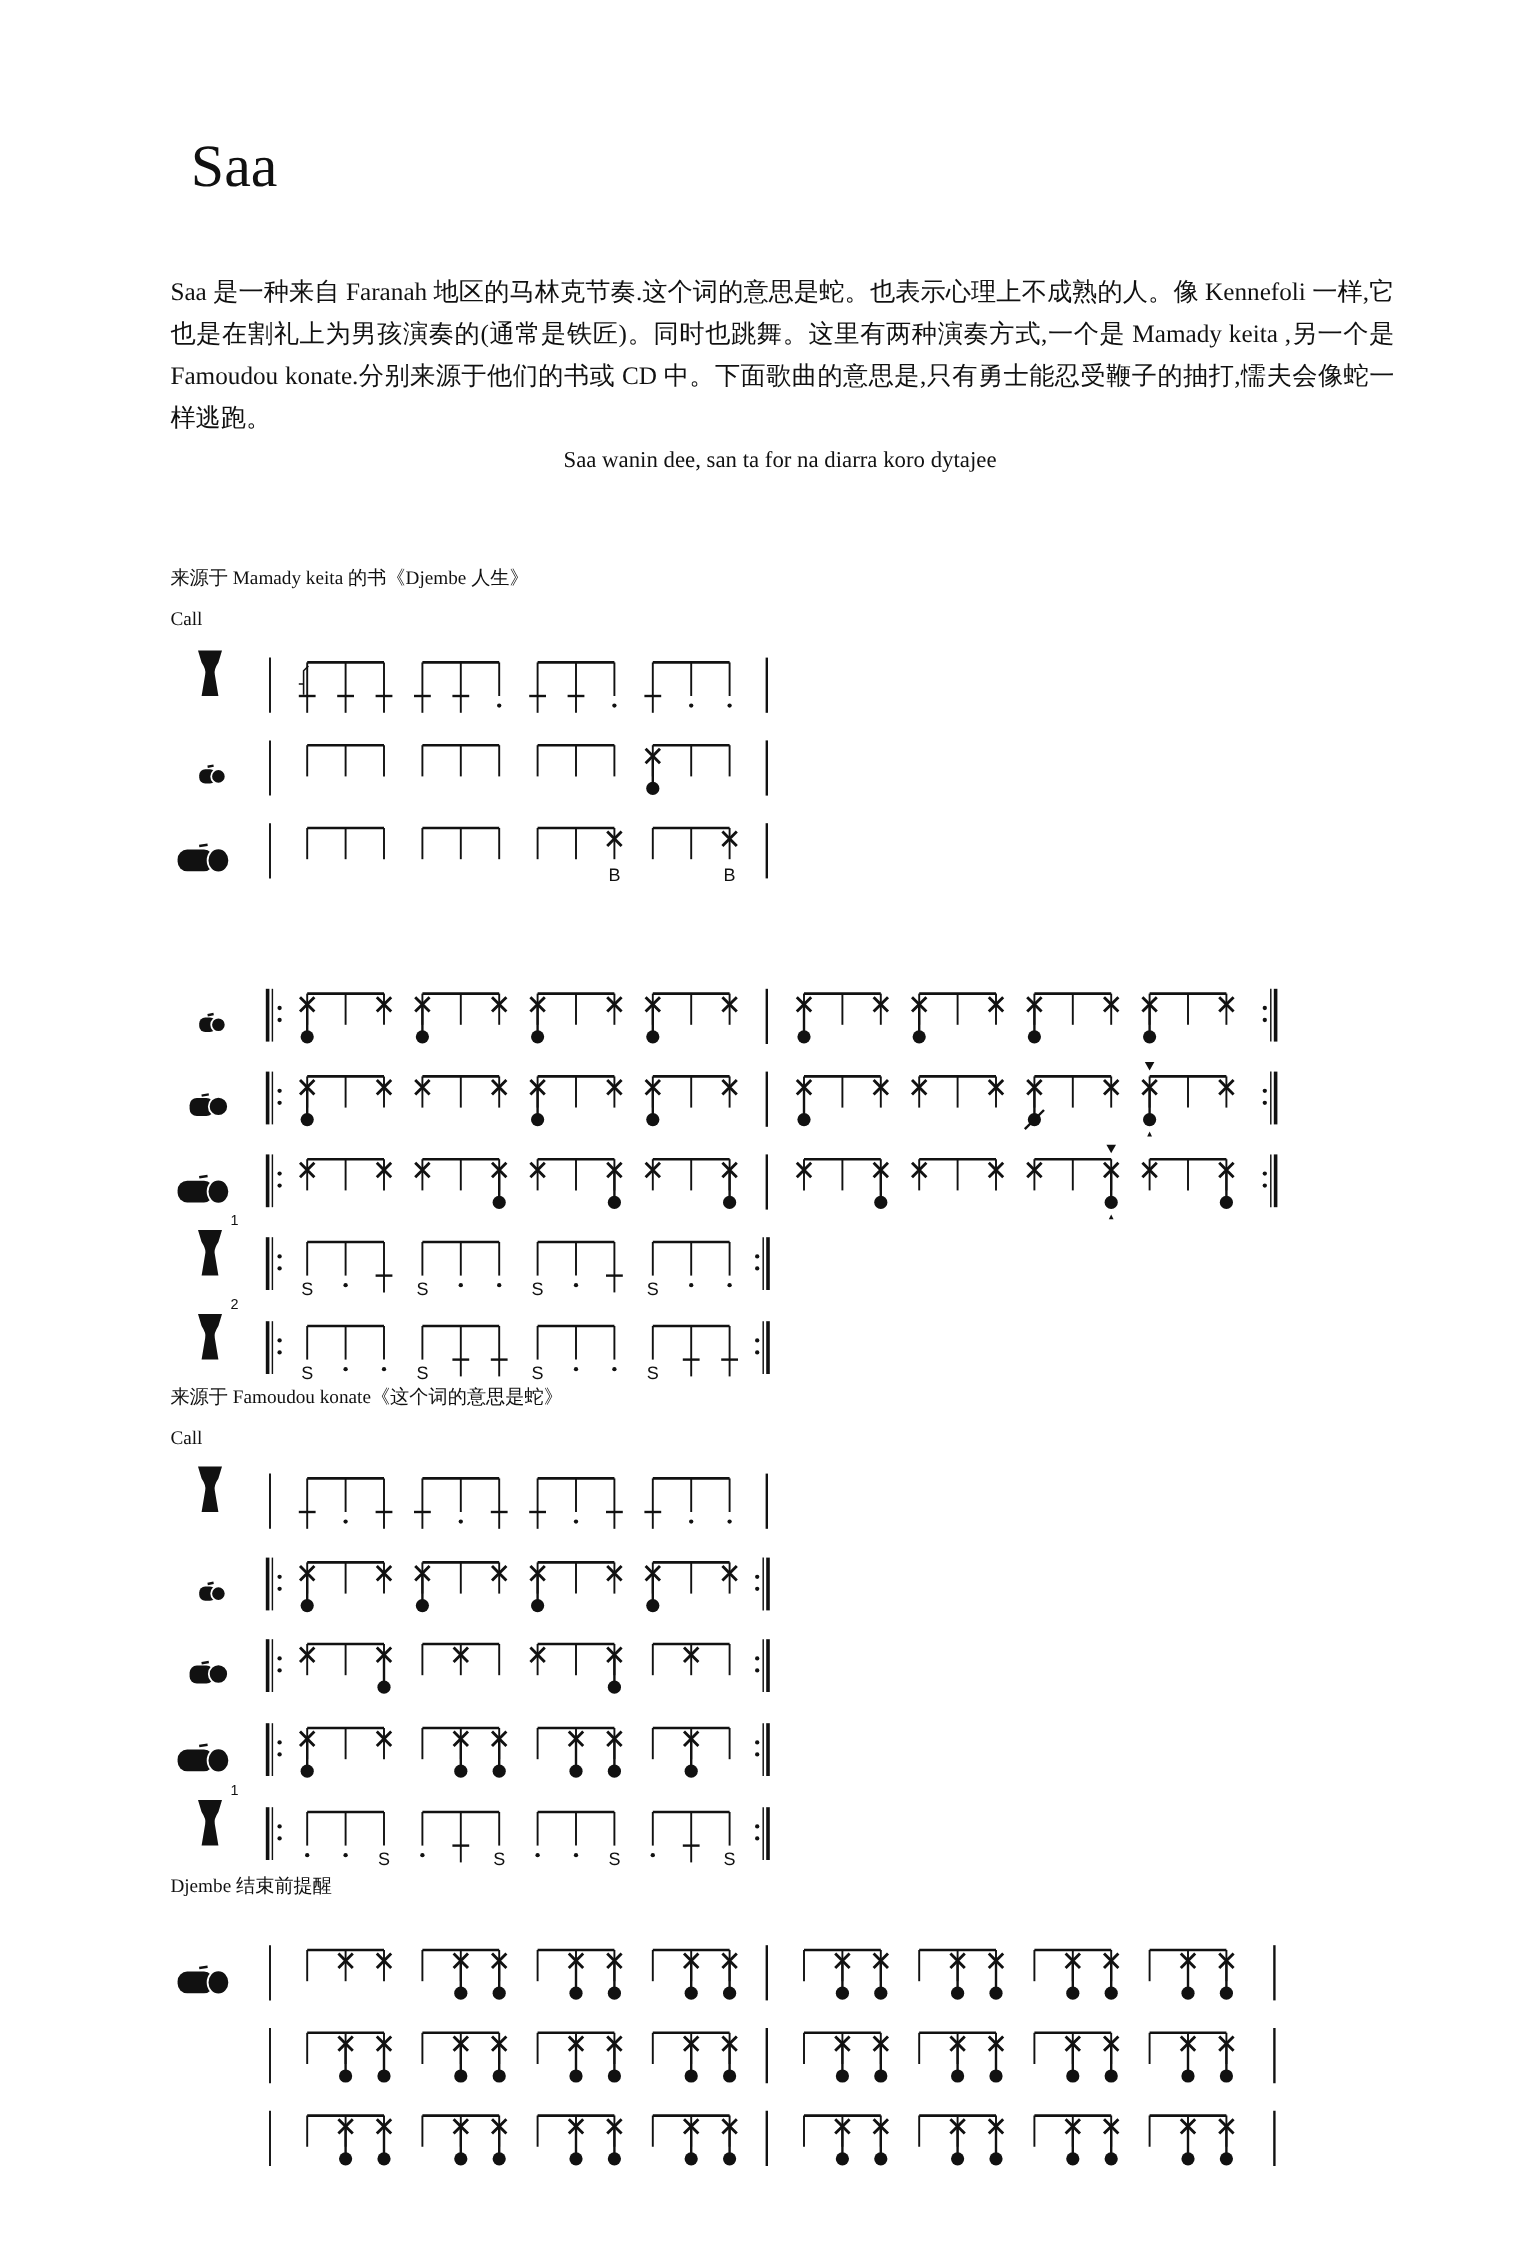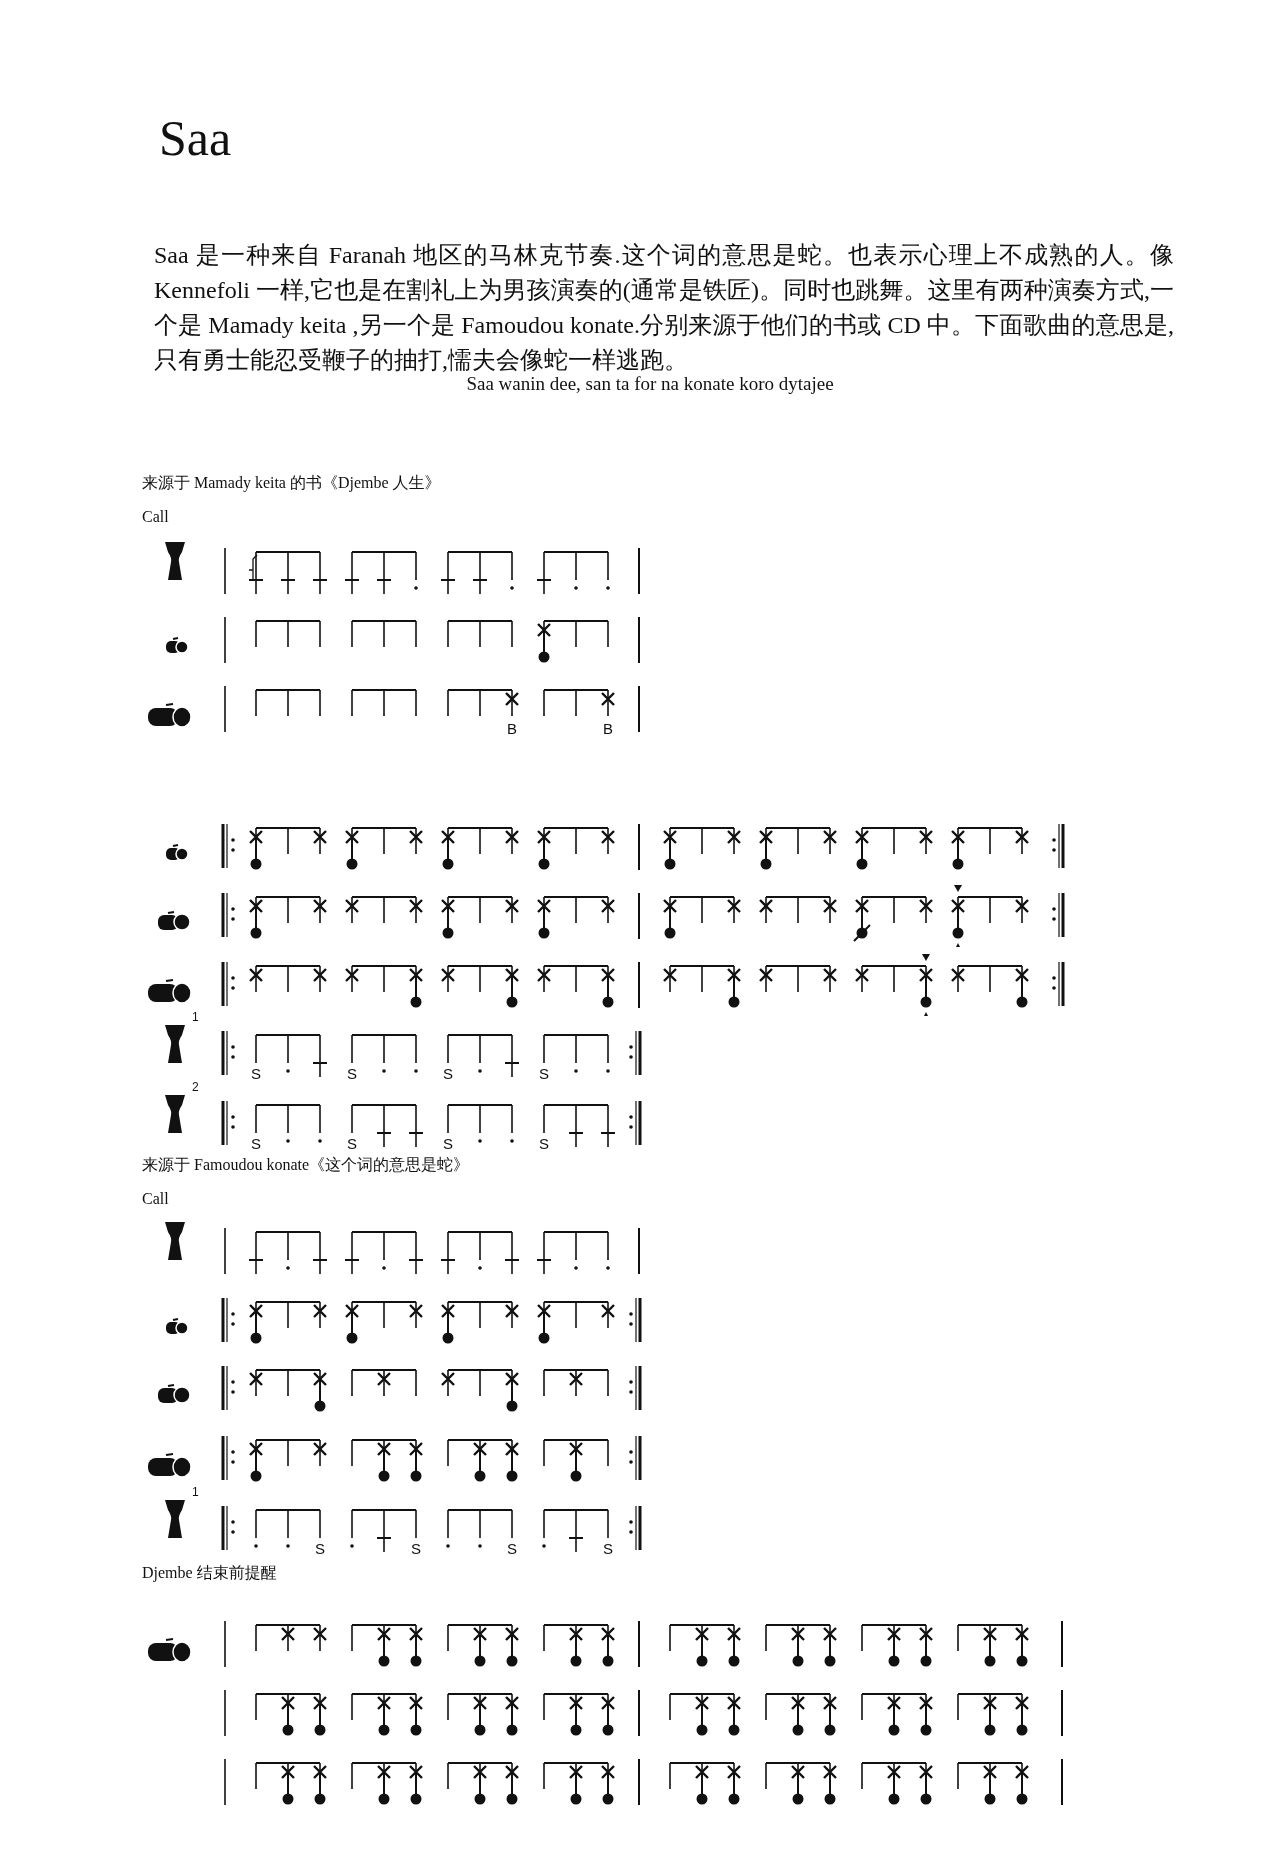--- a/index.html
+++ b/index.html
@@ -1,31 +1,31 @@
 <!DOCTYPE html>
 <html><head>
 <meta charset="utf-8">
 <style>
   html, body { margin: 0; padding: 0; background: #ffffff; }
   body { width: 1272px; height: 1869px; position: relative; overflow: hidden;
          font-family: "Liberation Serif", "DejaVu Serif", serif; color: #111; }
   .title { position: absolute; left: 143px; top: 92px; font-size: 50px; line-height: 60px; margin: 16px; font-weight: normal; }
-  .intro { position: absolute; left: 142px; top: 226px; width: 1020px; font-size: 24px; line-height: 35px; text-align: justify; margin: 12px; }
+  .intro { position: absolute; left: 142px; top: 226px; width: 1020px; font-size: 21px; line-height: 35px; text-align: justify; margin: 0; }
   .lyrics { position: absolute; left: 300px; top: 367px; width: 700px; text-align: center; font-size: 19px; line-height: 34px; }
   .lyrics div { white-space: nowrap; }
   .heading { position: absolute; left: 142px; font-size: 16px; line-height: 26px; white-space: nowrap; }
   #notation { position: absolute; left: 0; top: 0; }
 </style>
 </head>
 <body>
 
 <h1 class="title">Saa</h1>
 <p class="intro">Saa 是一种来自 Faranah 地区的马林克节奏.这个词的意思是蛇。也表示心理上不成熟的人。像 Kennefoli 一样,它也是在割礼上为男孩演奏的(通常是铁匠)。同时也跳舞。这里有两种演奏方式,一个是 Mamady keita ,另一个是 Famoudou konate.分别来源于他们的书或 CD 中。下面歌曲的意思是,只有勇士能忍受鞭子的抽打,懦夫会像蛇一样逃跑。</p>
 <div class="lyrics">
-  <div>Saa wanin dee, san ta for na konate koro dytajee</div>
+  <div>Saa wanin dee, san ta for na diarra koro dytajee</div>
 </div>
 
 <div class="heading" style="top:470px">来源于 Mamady keita 的书《Djembe 人生》</div>
 <div class="heading" style="top:504px">Call</div>
 <div class="heading" style="top:1152px">来源于 Famoudou konate《这个词的意思是蛇》</div>
 <div class="heading" style="top:1186px">Call</div>
 <div class="heading" style="top:1560px">Djembe 结束前提醒</div>
 
 <svg id="notation" width="1272" height="1869" xmlns="http://www.w3.org/2000/svg">
     <g>

